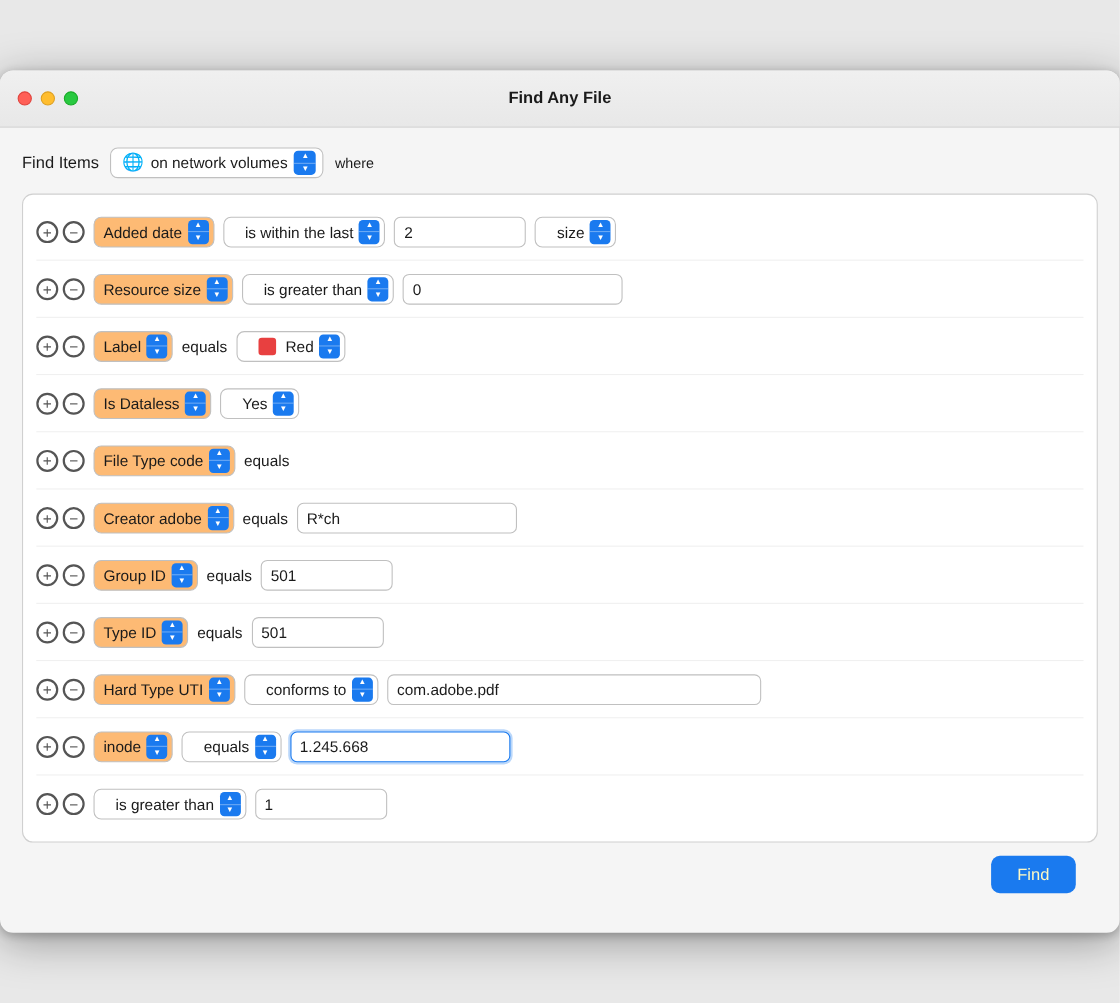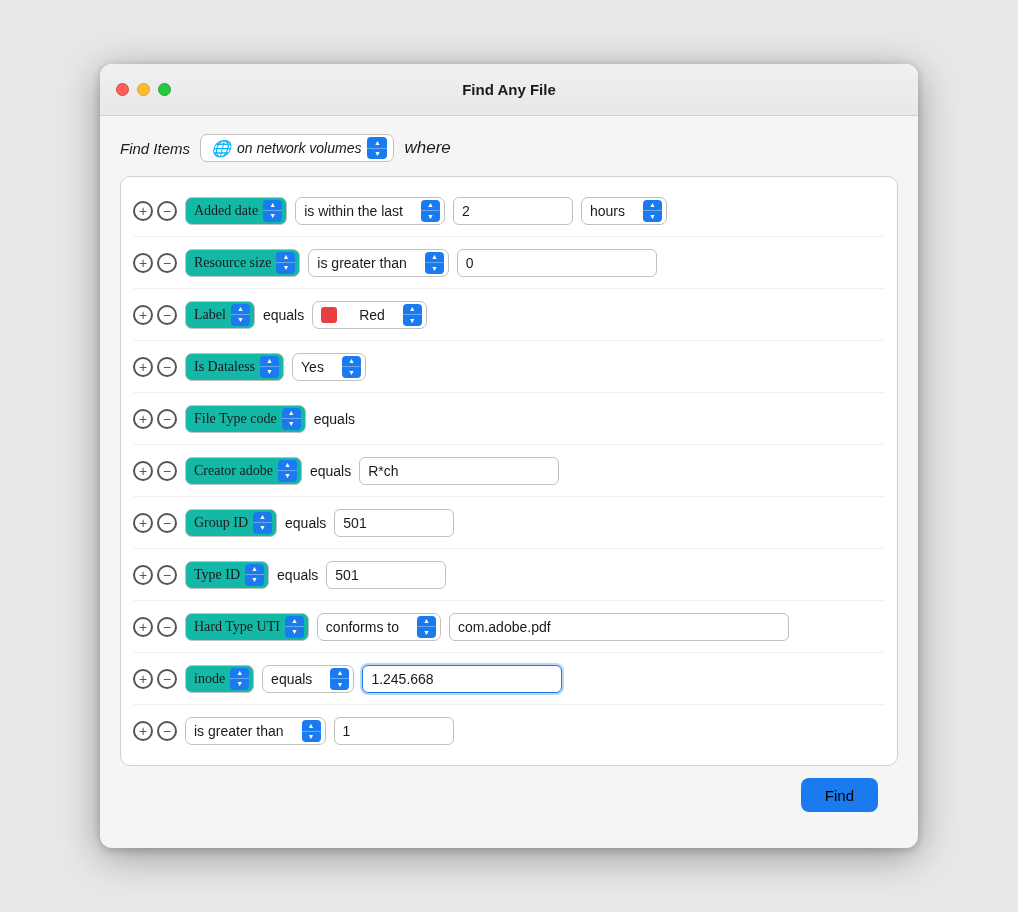--- a/index.html
+++ b/index.html
@@ -7,21 +7,21 @@
     body {
       font-family: -apple-system, BlinkMacSystemFont, "SF Pro Text", "Helvetica Neue", Arial, sans-serif;
       background: #e8e8e8;
       display: flex;
       justify-content: center;
       align-items: center;
       min-height: 100vh;
     }
 
     .window {
-      width: 818px;
+      width: 1018px;
       background: #f5f5f5;
       border-radius: 12px;
       box-shadow: 0 8px 40px rgba(0,0,0,0.35), 0 2px 8px rgba(0,0,0,0.2);
       overflow: hidden;
     }
 
     .titlebar {
       background: linear-gradient(to bottom, #f0f0f0, #e8e8e8);
       height: 52px;
       display: flex;
@@ -61,30 +61,29 @@
       padding: 18px 20px 20px 20px;
     }
 
     .find-items-row {
       display: flex;
       align-items: center;
       gap: 10px;
       margin-bottom: 14px;
       font-size: 15px;
       color: #1a1a1a;
-      font-style: italic;
     }
 
     .find-items-label {
       font-size: 15px;
       font-weight: 400;
     }
 
     .where-label {
-      font-size: 17px;
+      font-size: 13px;
       font-weight: 400;
     }
 
     .select-control {
       display: inline-flex;
       align-items: center;
       background: white;
       border: 1px solid #c0c0c0;
       border-radius: 7px;
       padding: 3px 6px 3px 10px;
@@ -152,56 +151,55 @@
       font-size: 14px;
       font-weight: 300;
       color: #555;
       line-height: 1;
       flex-shrink: 0;
     }
 
     .field-select {
       display: inline-flex;
       align-items: center;
-      background: #14b8a6;
+      background: #fdba74;
       border: 1px solid #c0c0c0;
       border-radius: 7px;
       padding: 2px 4px 2px 8px;
       font-size: 14px;
       color: #1a1a1a;
       cursor: pointer;
       gap: 5px;
       height: 28px;
       white-space: nowrap;
-      font-family: Liberation Serif, serif;
     }
 
     .field-select .stepper {
       display: inline-flex;
       flex-direction: column;
       background: #1a7aef;
       border-radius: 4px;
       width: 19px;
       height: 22px;
       justify-content: center;
       align-items: center;
       overflow: hidden;
     }
 
     .operator-select {
       display: inline-flex;
       align-items: center;
       background: white;
       border: 1px solid #c0c0c0;
       border-radius: 7px;
-      padding: 2px 4px 2px 8px;
+      padding: 2px 4px 2px 19px;
       font-size: 14px;
       color: #1a1a1a;
       cursor: pointer;
-      gap: 18px;
+      gap: 5px;
       height: 28px;
       white-space: nowrap;
     }
 
     .operator-select .stepper {
       display: inline-flex;
       flex-direction: column;
       background: #1a7aef;
       border-radius: 4px;
       width: 19px;
@@ -238,21 +236,21 @@
     }
 
     .footer {
       display: flex;
       justify-content: flex-end;
       padding: 12px 20px 16px 0;
     }
 
     .find-btn {
       background: #1a7aef;
-      color: #000000;
+      color: #fef9c3;
       border: none;
       border-radius: 8px;
       padding: 8px 24px;
       font-size: 15px;
       font-weight: 500;
       cursor: pointer;
       height: 34px;
       display: flex;
       align-items: center;
     }
@@ -335,21 +333,21 @@
           <div class="stepper">
             <div class="stepper-inner">
               <div class="s-up">▲</div>
               <div class="s-div"></div>
               <div class="s-down">▼</div>
             </div>
           </div>
         </div>
         <input class="value-input small" type="text" value="2" style="">
         <div class="operator-select">
-          <span>hours</span>
+          <span>size</span>
           <div class="stepper">
             <div class="stepper-inner">
               <div class="s-up">▲</div>
               <div class="s-div"></div>
               <div class="s-down">▼</div>
             </div>
           </div>
         </div>
       </div>
 

